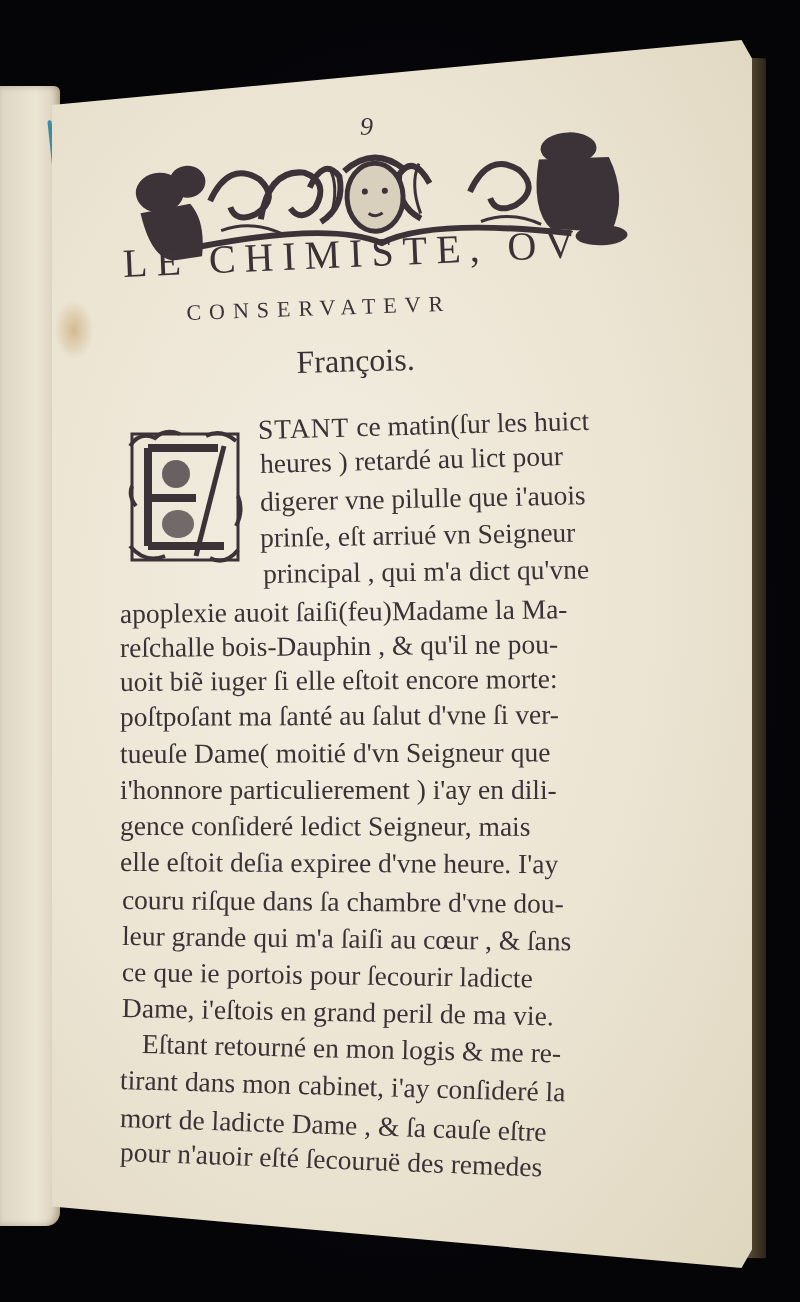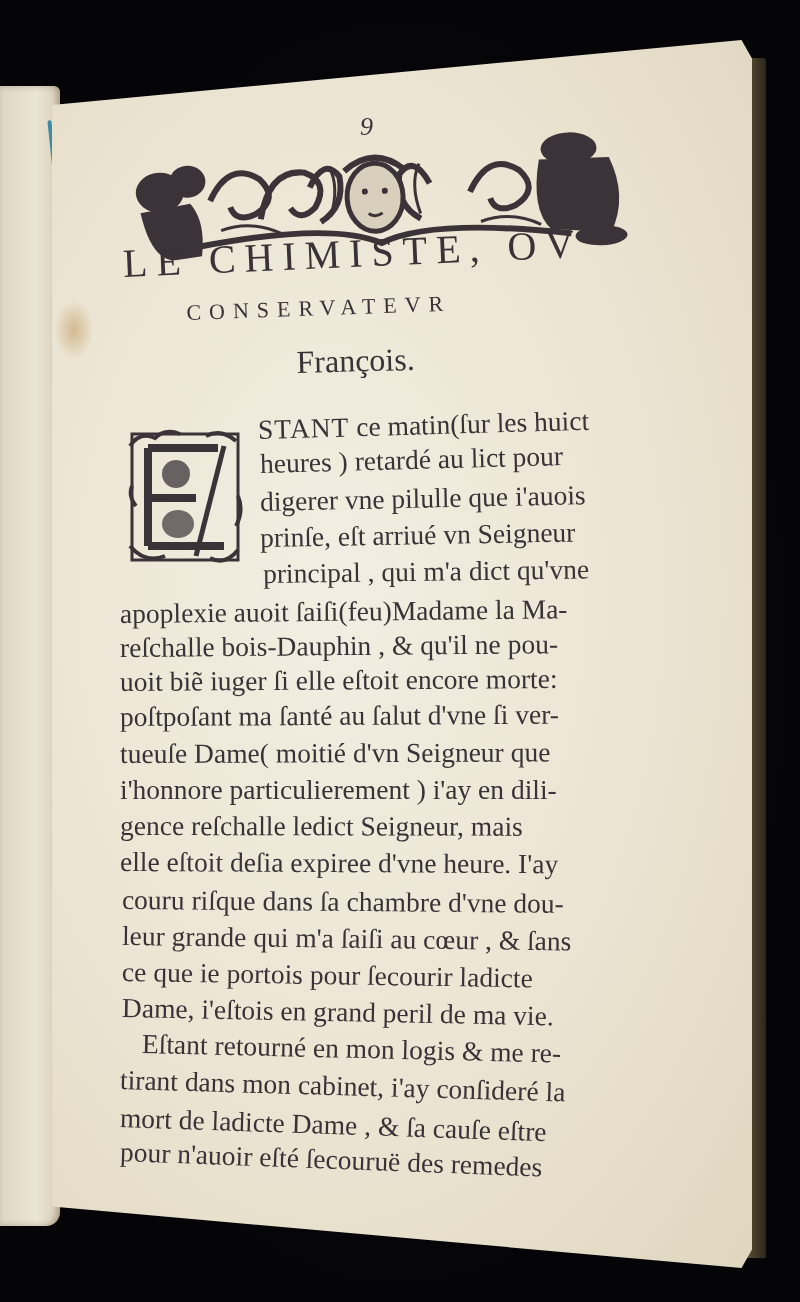--- a/index.html
+++ b/index.html
@@ -249,21 +249,21 @@
 <div class="body-text" style="left:260px; top:450px; transform:rotate(-1.5deg);">heures ) retardé au lict pour</div>
 <div class="body-text" style="left:260px; top:488px; transform:rotate(-1.2deg);">digerer vne pilulle que i'auois</div>
 <div class="body-text" style="left:260px; top:524px; transform:rotate(-1.0deg);">prinſe, eſt arriué vn Seigneur</div>
 <div class="body-text" style="left:263px; top:560px; transform:rotate(-0.8deg);">principal , qui m'a dict qu'vne</div>
 <div class="body-text" style="left:120px; top:600px; transform:rotate(-0.6deg);">apoplexie auoit ſaiſi(feu)Madame la Ma-</div>
 <div class="body-text" style="left:120px; top:634px; transform:rotate(-0.5deg);">reſchalle bois-Dauphin , &amp; qu'il ne pou-</div>
 <div class="body-text" style="left:120px; top:668px; transform:rotate(-0.4deg);">uoit biẽ iuger ſi elle eſtoit encore morte:</div>
 <div class="body-text" style="left:120px; top:703px; transform:rotate(-0.3deg);">poſtpoſant ma ſanté au ſalut d'vne ſi ver-</div>
 <div class="body-text" style="left:120px; top:740px; transform:rotate(-0.2deg);">tueuſe Dame( moitié d'vn Seigneur que</div>
 <div class="body-text" style="left:120px; top:776px; transform:rotate(0deg);text-align:center;">i'honnore particulierement ) i'ay en dili-</div>
-<div class="body-text" style="left:120px; top:812px; transform:rotate(0.1deg);">gence reſchalle ledict Seigneur, mais</div>
+<div class="body-text" style="left:120px; top:812px; transform:rotate(0.1deg);">gence conſideré ledict Seigneur, mais</div>
 <div class="body-text" style="left:120px; top:848px; transform:rotate(0.3deg);">elle eſtoit deſia expiree d'vne heure. I'ay</div>
 <div class="body-text" style="left:122px; top:886px; transform:rotate(0.5deg);">couru riſque dans ſa chambre d'vne dou-</div>
 <div class="body-text" style="left:122px; top:922px; transform:rotate(0.7deg);">leur grande qui m'a ſaiſi au cœur , &amp; ſans</div>
 <div class="body-text" style="left:122px; top:958px; transform:rotate(0.9deg);">ce que ie portois pour ſecourir ladicte</div>
 <div class="body-text" style="left:122px; top:994px; transform:rotate(1.1deg);">Dame, i'eſtois en grand peril de ma vie.</div>
 <div class="body-text" style="left:142px; top:1030px; transform:rotate(1.3deg);">Eſtant retourné en mon logis &amp; me re-</div>
 <div class="body-text" style="left:120px; top:1066px; transform:rotate(1.6deg);">tirant dans mon cabinet, i'ay conſideré la</div>
 <div class="body-text" style="left:120px; top:1104px; transform:rotate(1.9deg);">mort de ladicte Dame , &amp; ſa cauſe eſtre</div>
 <div class="body-text" style="left:120px; top:1138px; transform:rotate(2.1deg);">pour n'auoir eſté ſecouruë des remedes</div>
 

